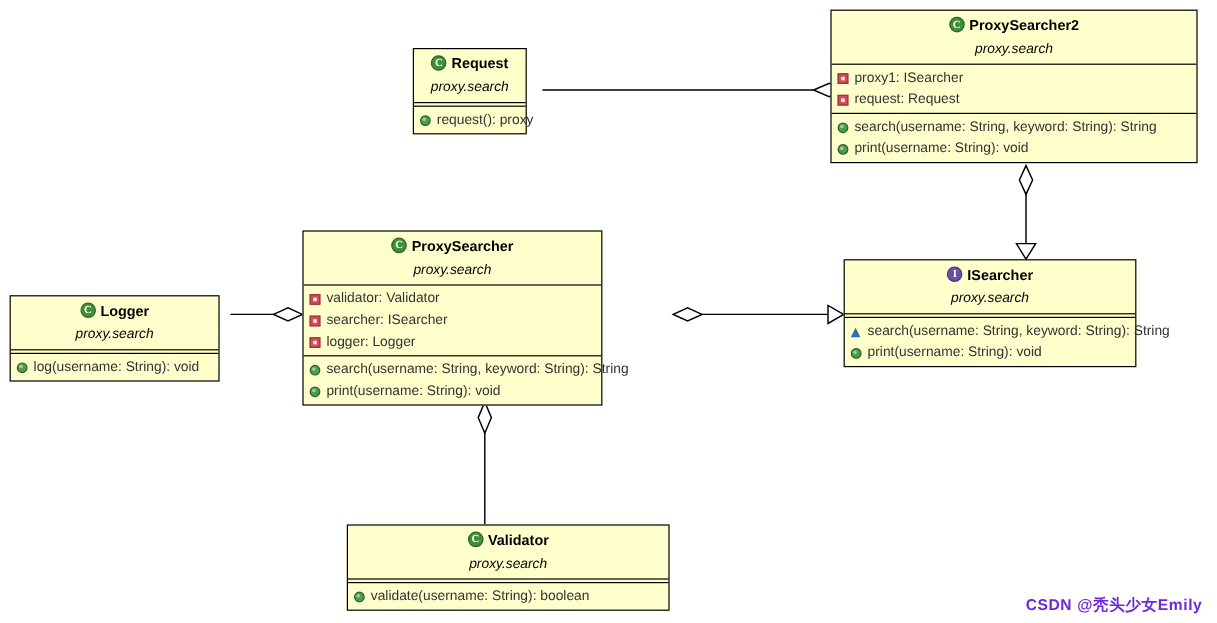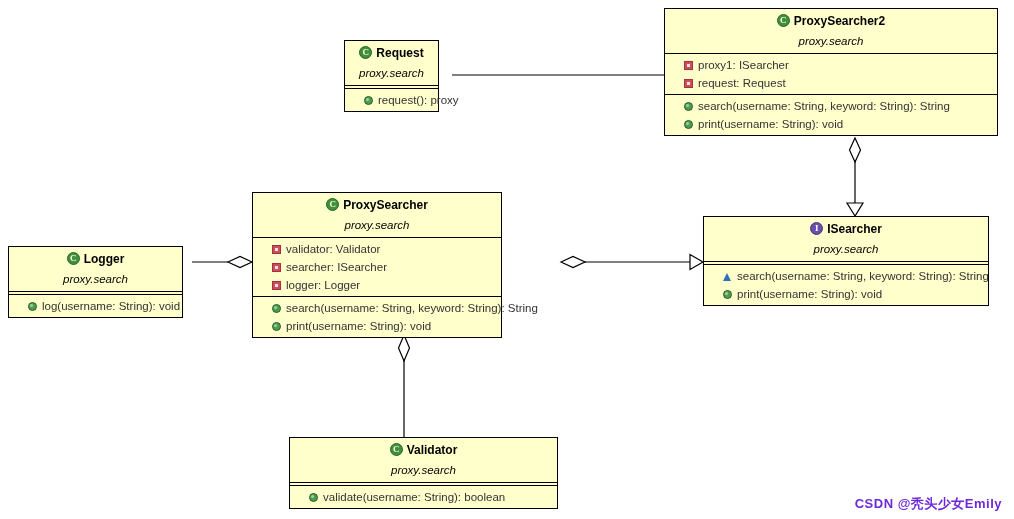--- a/index.html
+++ b/index.html
@@ -54,21 +54,21 @@
     border-top: 1px solid #000000;
     border-bottom: 1px solid #000000;
     height: 2px;
   }
   .uml-compartment {
     padding: 2px 0 2px 0;
   }
   .uml-row {
     display: flex;
     align-items: center;
-    padding: 1px 6px 1px 19px;
+    padding: 1px 6px 1px 5px;
     font-size: 11.5px;
     line-height: 16px;
     color: #333333;
     white-space: nowrap;
   }
   .uml-row .lbl { margin-left: 5px; }
 
   
   .ico {
     flex: 0 0 auto;
@@ -247,21 +247,21 @@
     <div class="uml-package">proxy.search</div>
     <div class="uml-sep dbl"></div>
     <div class="uml-compartment">
       <div class="uml-row">
         <span class="ico method-public"></span>
         <span class="lbl">request(): proxy</span>
       </div>
     </div>
   </div>
 
-  <div class="uml-class" style="left:664px; top:8px; width:334px;">
+  <div class="uml-class" style="left:692px; top:8px; width:306px;">
     <div class="uml-header">
       <span class="type-ico class-icon"></span><span>ProxySearcher2</span>
     </div>
     <div class="uml-package">proxy.search</div>
     <div class="uml-sep"></div>
     <div class="uml-compartment">
       <div class="uml-row">
         <span class="ico field-private"></span>
         <span class="lbl">proxy1: ISearcher</span>
       </div>
@@ -323,21 +323,21 @@
         <span class="ico method-public"></span>
         <span class="lbl">search(username: String, keyword: String): String</span>
       </div>
       <div class="uml-row">
         <span class="ico method-public"></span>
         <span class="lbl">print(username: String): void</span>
       </div>
     </div>
   </div>
 
-  <div class="uml-class" style="left:703px; top:216px; width:286px;">
+  <div class="uml-class" style="left:703px; top:216px; width:244px;">
     <div class="uml-header">
       <span class="type-ico interface-icon"></span><span>ISearcher</span>
     </div>
     <div class="uml-package">proxy.search</div>
     <div class="uml-sep dbl"></div>
     <div class="uml-compartment">
       <div class="uml-row">
         <span class="ico method-abstract"></span>
         <span class="lbl">search(username: String, keyword: String): String</span>
       </div>

